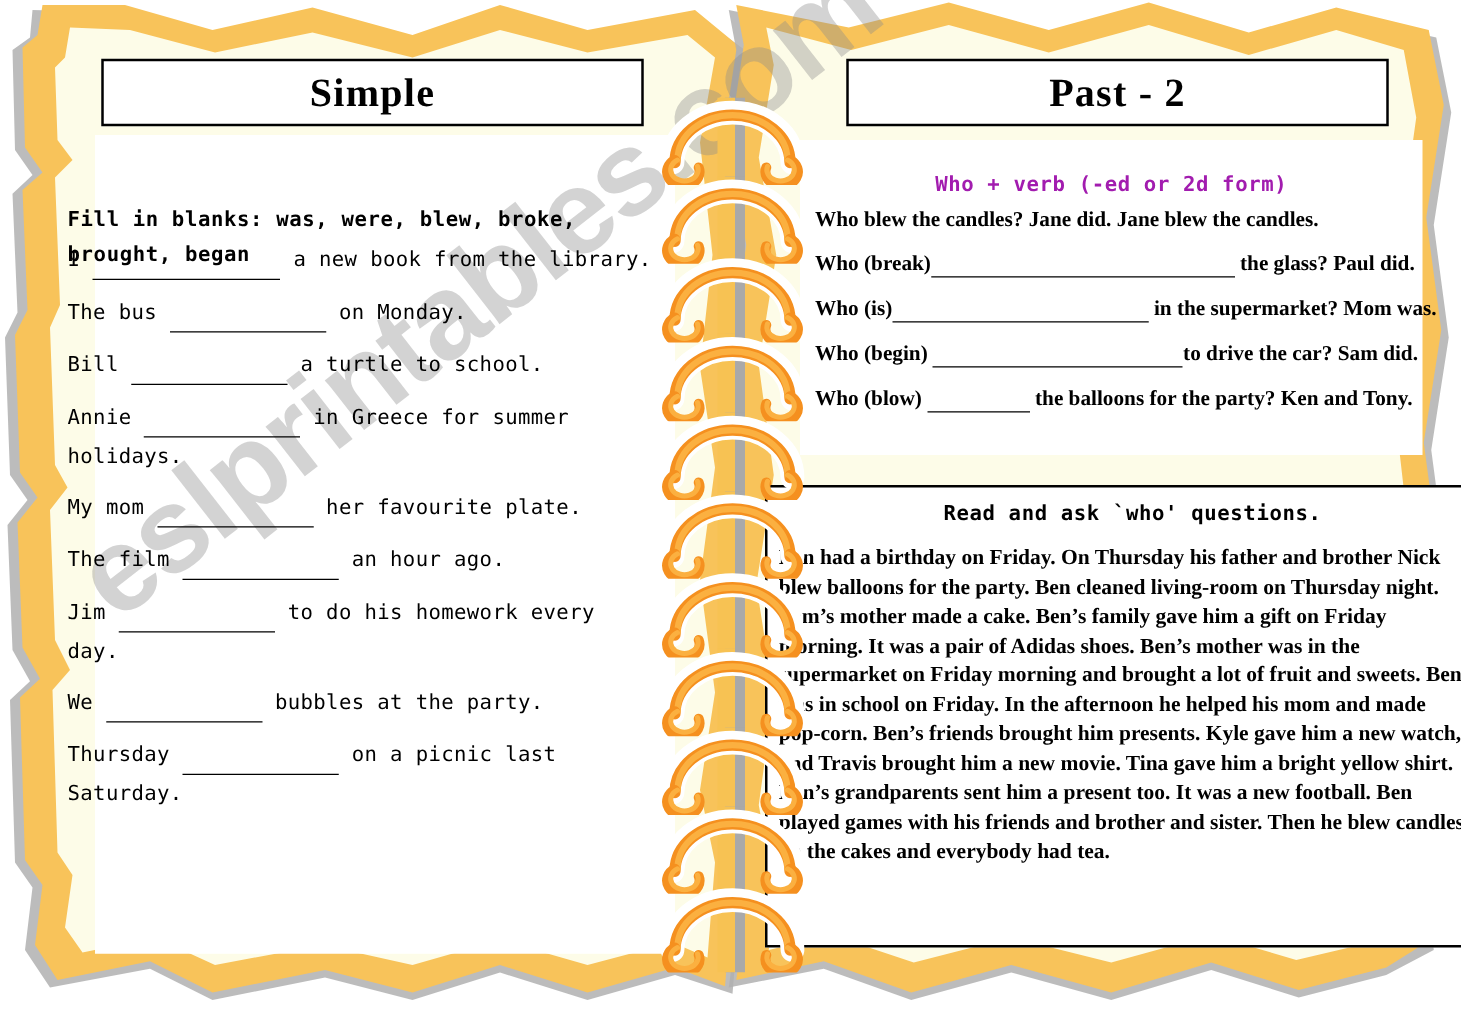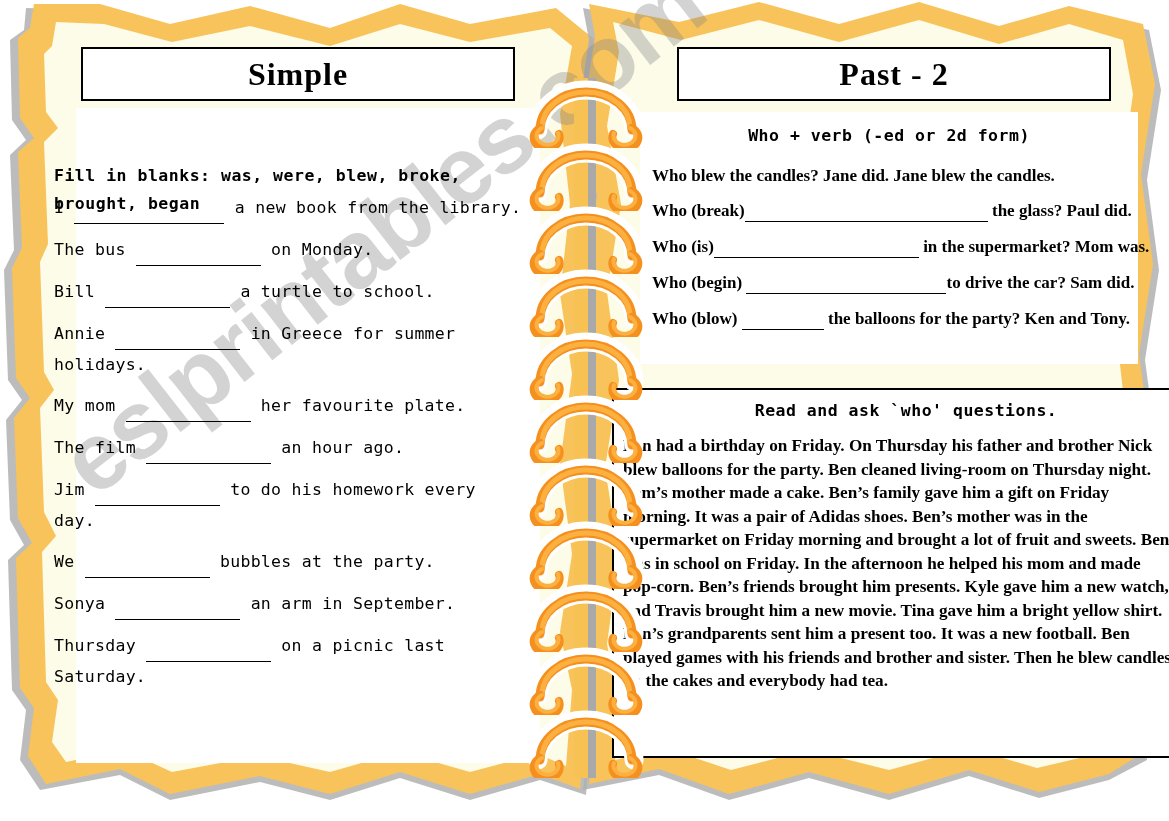--- a/index.html
+++ b/index.html
@@ -66,21 +66,22 @@
   }
 
   
   .mono-head {
     position: absolute;
     font-family: "DejaVu Sans Mono", "Liberation Mono", monospace;
     font-size: 16.5px;
     font-weight: bold;
     letter-spacing: 0.5px;
     text-align: center;
-    color: #000000;
+    color: #a21caf;
+    margin-top: 12px;
   }
   .serif-q {
     position: absolute;
     font-family: Liberation Serif, serif;
     font-size: 17px;
     font-weight: bold;
     color: #000;
     width: 480px;
   }
   .serif-q .qline {
@@ -202,21 +203,20 @@
 
   <div class="mono exercise" id="left-sentences" style="left:54px; top:193px;">
       <div class="sent"><span>I </span><span class="blank-u" style="width: 150px;">&nbsp;</span><span> a new book from the library.</span></div>
       <div class="sent"><span>The bus </span><span class="blank-u" style="width: 125px;">&nbsp;</span><span> on Monday.</span></div>
       <div class="sent"><span>Bill </span><span class="blank-u" style="width: 125px;">&nbsp;</span><span> a turtle to school.</span></div>
       <div class="sent"><span>Annie </span><span class="blank-u" style="width: 125px;">&nbsp;</span><span> in Greece for summer holidays.</span></div>
       <div class="sent"><span>My  mom  </span><span class="blank-u" style="width: 125px;">&nbsp;</span><span>  her  favourite plate.</span></div>
       <div class="sent"><span>The film </span><span class="blank-u" style="width: 125px;">&nbsp;</span><span> an hour ago.</span></div>
       <div class="sent"><span>Jim </span><span class="blank-u" style="width: 125px;">&nbsp;</span><span>  to do his homework every day.</span></div>
       <div class="sent"><span>We </span><span class="blank-u" style="width: 125px;">&nbsp;</span><span> bubbles at the party.</span></div>
-      <div class="sent"><span>Sonya </span><span class="blank-u" style="width: 125px;">&nbsp;</span><span>  an arm in September.</span></div>
       <div class="sent"><span>Thursday </span><span class="blank-u" style="width: 125px;">&nbsp;</span><span> on  a picnic last Saturday.</span></div>
     </div>
 
   <div class="mono-head" style="left:640px; top:126px; width:498px;">Who + verb (-ed or 2d form)</div>
 
   <div class="serif-q" style="left:652px; top:166px;">
     <div class="qline"><span>Who </span><b>blew</b><span> the candles? Jane </span><b>did</b><span>. Jane </span><b>blew</b><span> the candles.</span></div>
   </div>
 
   <div class="serif-q" id="right-questions" style="left:652px; top:201px;">

